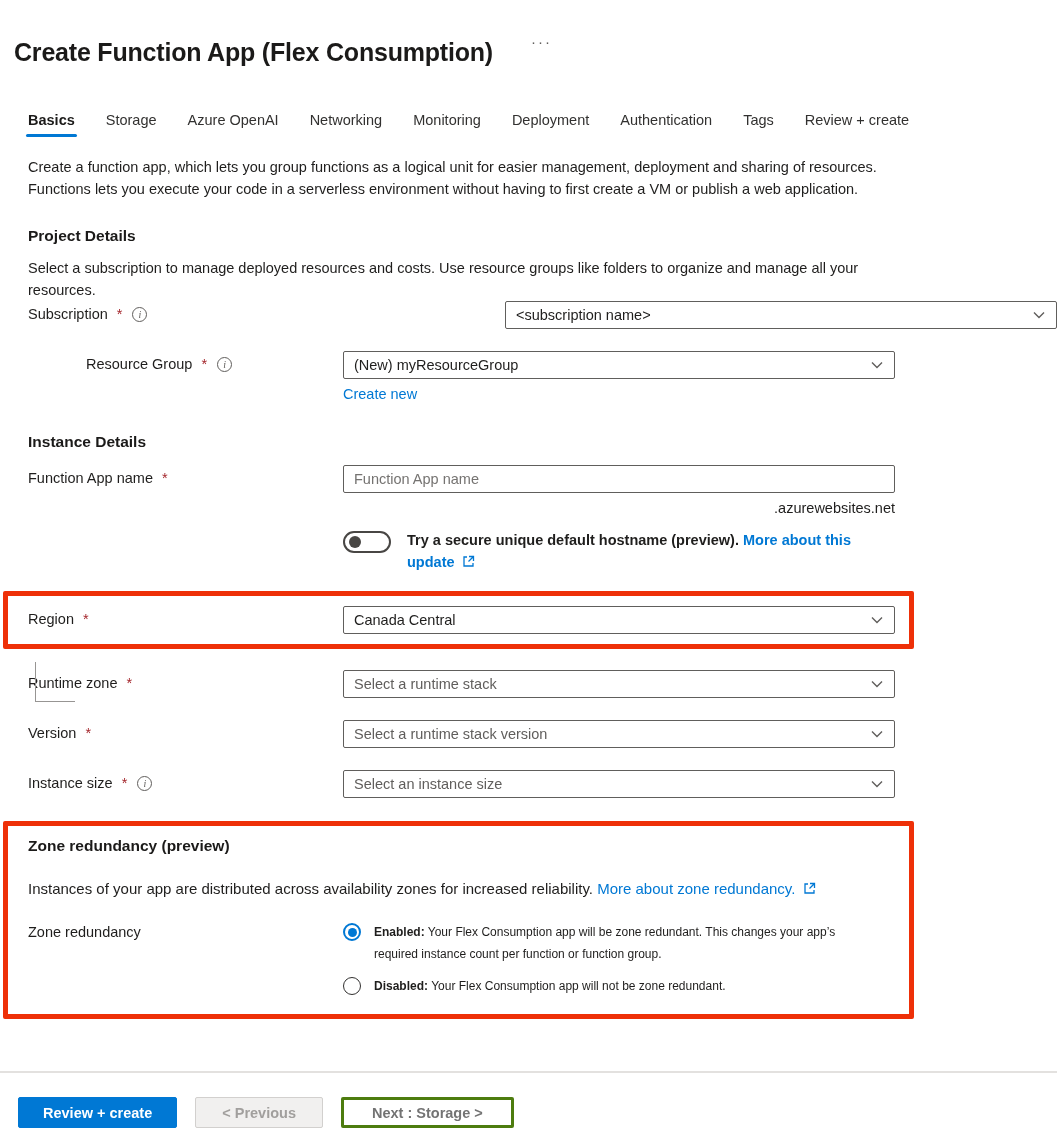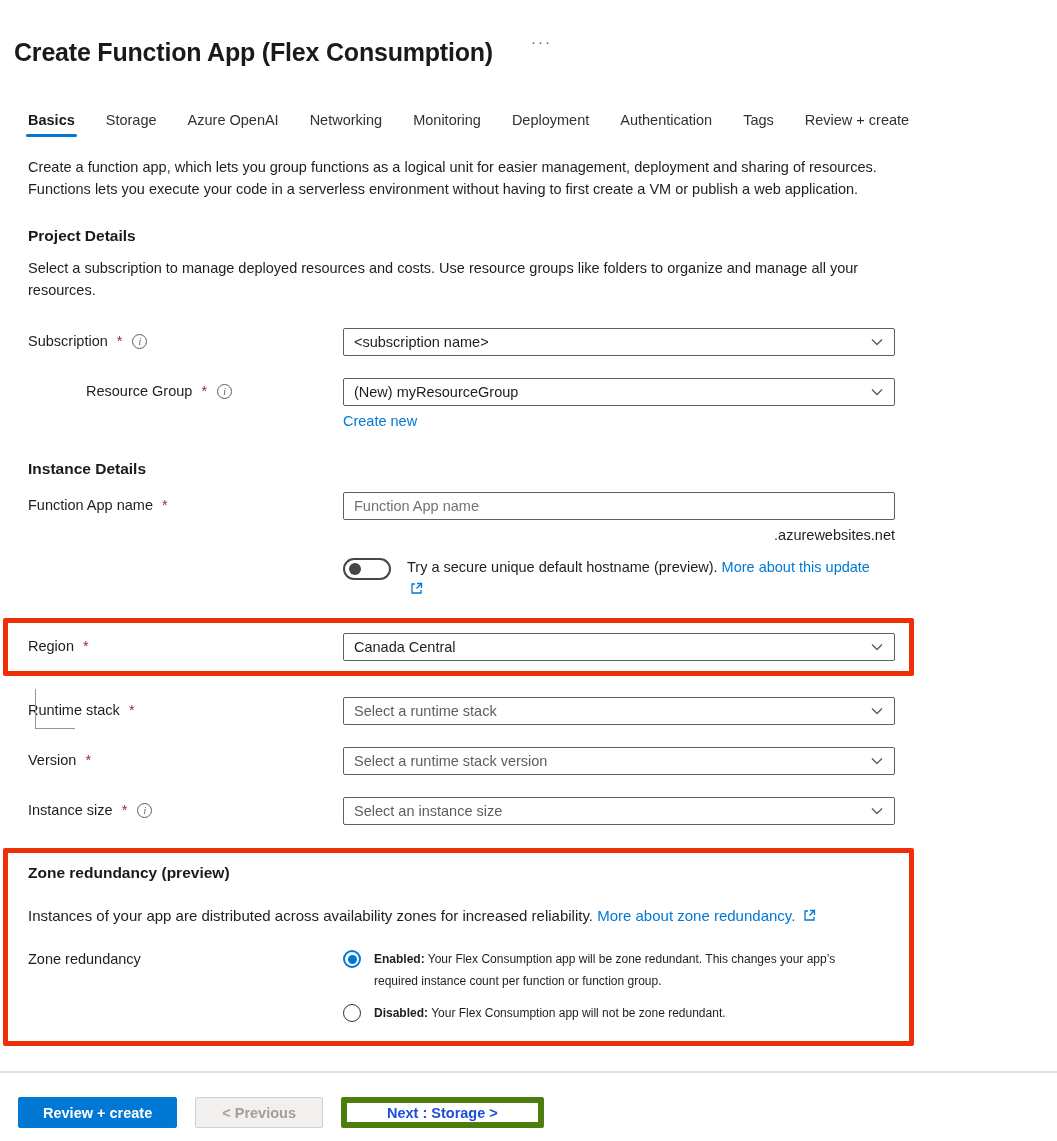--- a/index.html
+++ b/index.html
@@ -49,21 +49,21 @@
   .connector { position:absolute; left:35px; top:28px; width:40px; height:40px;
     border-left:1px solid #979593; border-bottom:1px solid #979593; }
 
   .suffix-line { text-align:right; margin-top:7px; font-size:14.5px; color:#1f1e1d; }
 
   .toggle-row { display:flex; gap:16px; margin-top:13px; align-items:flex-start; }
   .toggle { flex:none; width:48px; height:22px; border:2px solid #484644; border-radius:12px;
     position:relative; cursor:pointer; margin-top:2px; background:#fff; }
   .toggle .knob { position:absolute; left:4px; top:3px; width:12px; height:12px;
     border-radius:50%; background:#484644; }
-  .toggle-text { width:478px; font-size:14.5px; line-height:22px; color:#1f1e1d; }
+  .toggle-text { width:478px; font-size:14.5px; line-height:22px; color:#1f1e1d;font-weight:bold; }
 
   .ext-icon { display:inline-block; vertical-align:-1px; margin-left:3px; }
 
   
   .hl-box { border:5px solid #ee3008; border-radius:2px; margin-left:3px; width:911px;
     padding:10px 13px 10px 20px; }
   .hl-box .row { margin-left:0; }
 
   
   .zone-box { border:5px solid #ee3008; border-radius:2px; margin-left:3px; width:911px;
@@ -82,21 +82,21 @@
   .radio-text { font-size:12px; line-height:22px; color:#1f1e1d; width:488px; }
   .radio-text b { font-weight:700; }
 
   
   .footer-divider { position:absolute; left:0; right:0; top:1071px; height:2px; background:#e3e1df; }
   .footer { position:absolute; left:18px; top:1097px; display:flex; gap:18px; }
   .btn { height:31px; display:inline-flex; align-items:center; justify-content:center;
     font-size:14.5px; border-radius:2px; cursor:pointer; font-family:inherit; }
   .btn-primary { background:#0078d4; color:#fff; font-weight:700; border:1px solid #0078d4; padding:0 24px; }
   .btn-disabled { background:#f1f0ef; color:#a19f9d; font-weight:700; border:1px solid #d2d0ce; padding:0 26px; }
-  .btn-outline { background:#fff; color:#1d4ed8; font-weight:700; border:6px solid #4d7c0f; padding:0 40px; }
+  .btn-outline { background:#fff; color:#737373; font-weight:700; border:3px solid #4d7c0f; padding:0 28px; }
 
   .mt22 { margin-top:22px; }
   .mt21 { margin-top:21px; }
 </style>
 </head>
 <body>
 
 <div class="page">
 
   <div class="header">
@@ -117,21 +117,21 @@
   </div>
 
   <p class="intro">Create a function app, which lets you group functions as a logical unit for easier management, deployment and sharing of resources. Functions lets you execute your code in a serverless environment without having to first create a VM or publish a web application.</p>
 
   <div class="section-heading">Project Details</div>
   <p class="section-desc">Select a subscription to manage deployed resources and costs. Use resource groups like folders to organize and manage all your resources.</p>
 
   <div class="form">
     <div class="connector" style="top:361px; left:35px;"></div>
 
-    <div class="row" style="margin-top:27px;">
+    <div class="row" style="justify-content:space-between;">
       <div class="label-col">
         <span>Subscription</span>
           <span class="req">*</span>
         <span class="info-icon">i</span>
       </div>
       <div class="control-col">
         <div class="select">
           <span class="value">&lt;subscription name&gt;</span>
           <span class="chevron">
             <svg width="14" height="14" viewBox="0 0 14 14">
@@ -206,21 +206,21 @@
                   <path d="M2 4.5 L7 9.5 L12 4.5" fill="none" stroke="#605e5c" stroke-width="1.4"></path>
                 </svg>
             </span>
           </div>
         </div>
       </div>
     </div>
 
     <div class="row mt21">
       <div class="label-col">
-        <span>Runtime stack</span>
+        <span>Runtime zone</span>
           <span class="req">*</span>
       </div>
       <div class="control-col">
         <div class="select placeholder">
           <span class="value">Select a runtime stack</span>
           <span class="chevron">
             <svg width="14" height="14" viewBox="0 0 14 14">
                 <path d="M2 4.5 L7 9.5 L12 4.5" fill="none" stroke="#605e5c" stroke-width="1.4"></path>
               </svg>
           </span>

